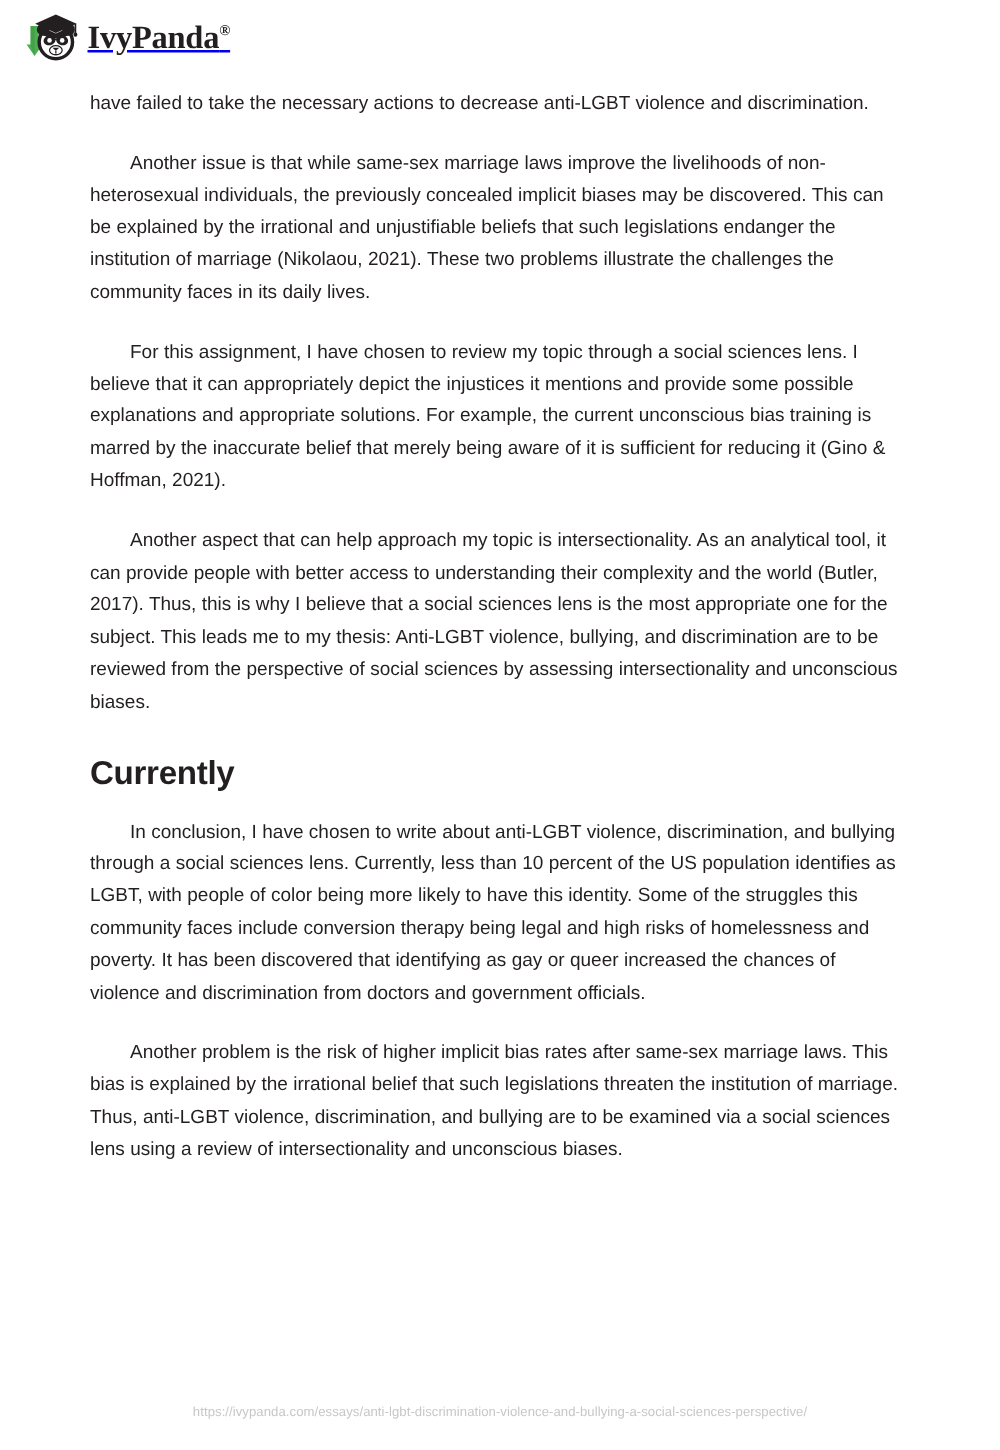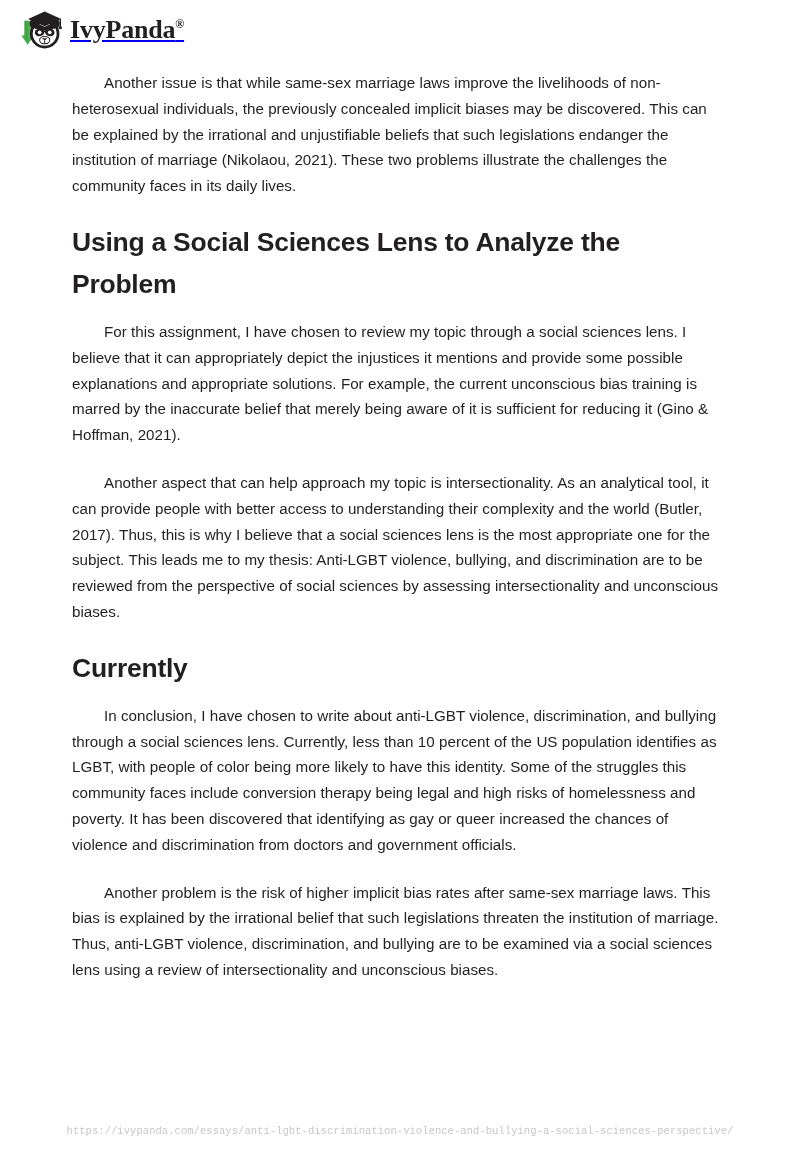--- a/index.html
+++ b/index.html
@@ -104,21 +104,21 @@
   .page-footer {
     position: absolute;
     left: 0;
     bottom: 22px;
     width: 800px;
     text-align: center;
   }
   .footer-url {
     font-size: 10.5px;
     color: #c7c7c7;
-    font-family: Liberation Mono, monospace;
+    font-family: Liberation Sans, sans-serif;
     letter-spacing: 0.05px;
     white-space: nowrap;
   }
 </style>
 </head>
 <body>
 
 <header class="page-header">
 
   <a class="brand" href="#">
@@ -151,24 +151,24 @@
         <circle cx="92" cy="45" r="3.5" fill="#231f20"></circle>
       </svg>
     </span>
     <span class="brand-word"><span>IvyPanda</span><span class="reg">®</span></span>
   </a>
 
 </header>
 
 <main class="doc-body">
 
+  <p class="para no-indent">have failed to take the necessary actions to decrease anti-LGBT violence and discrimination.</p>
 
   <p class="para">Another issue is that while same-sex marriage laws improve the livelihoods of non-heterosexual individuals, the previously concealed implicit biases may be discovered. This can be explained by the irrational and unjustifiable beliefs that such legislations endanger the institution of marriage (Nikolaou, 2021). These two problems illustrate the challenges the community faces in its daily lives.</p>
 
-  <h2 class="section-heading">Using a Social Sciences Lens to Analyze the Problem</h2>
 
   <p class="para">For this assignment, I have chosen to review my topic through a social sciences lens. I believe that it can appropriately depict the injustices it mentions and provide some possible explanations and appropriate solutions. For example, the current unconscious bias training is marred by the inaccurate belief that merely being aware of it is sufficient for reducing it (Gino &amp; Hoffman, 2021).</p>
 
   <p class="para">Another aspect that can help approach my topic is intersectionality. As an analytical tool, it can provide people with better access to understanding their complexity and the world (Butler, 2017). Thus, this is why I believe that a social sciences lens is the most appropriate one for the subject. This leads me to my thesis: Anti-LGBT violence, bullying, and discrimination are to be reviewed from the perspective of social sciences by assessing intersectionality and unconscious biases.</p>
 
   <h2 class="section-heading tight">Currently</h2>
 
   <p class="para">In conclusion, I have chosen to write about anti-LGBT violence, discrimination, and bullying through a social sciences lens. Currently, less than 10 percent of the US population identifies as LGBT, with people of color being more likely to have this identity. Some of the struggles this community faces include conversion therapy being legal and high risks of homelessness and poverty. It has been discovered that identifying as gay or queer increased the chances of violence and discrimination from doctors and government officials.</p>
 
   <p class="para">Another problem is the risk of higher implicit bias rates after same-sex marriage laws. This bias is explained by the irrational belief that such legislations threaten the institution of marriage. Thus, anti-LGBT violence, discrimination, and bullying are to be examined via a social sciences lens using a review of intersectionality and unconscious biases.</p>

